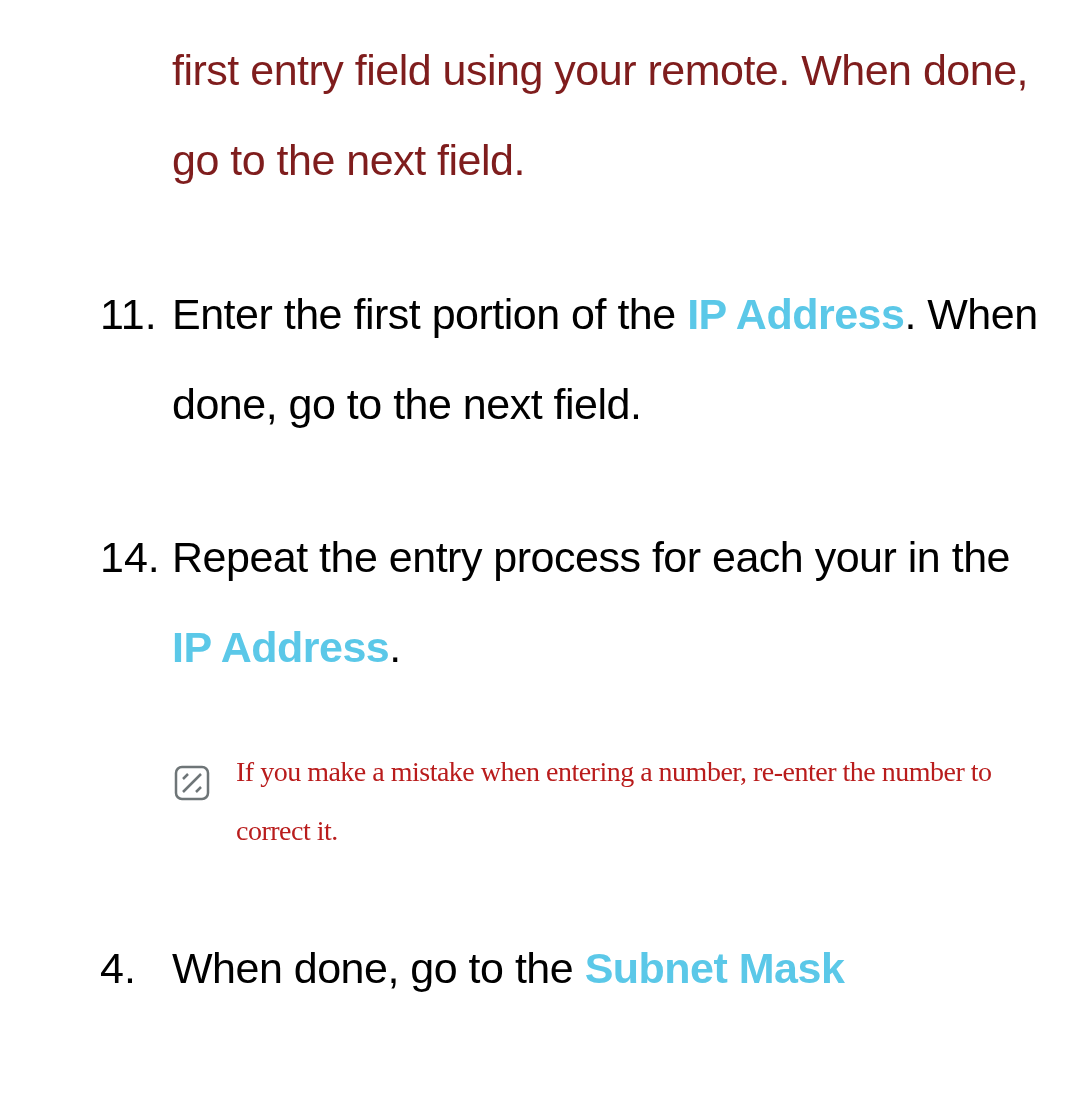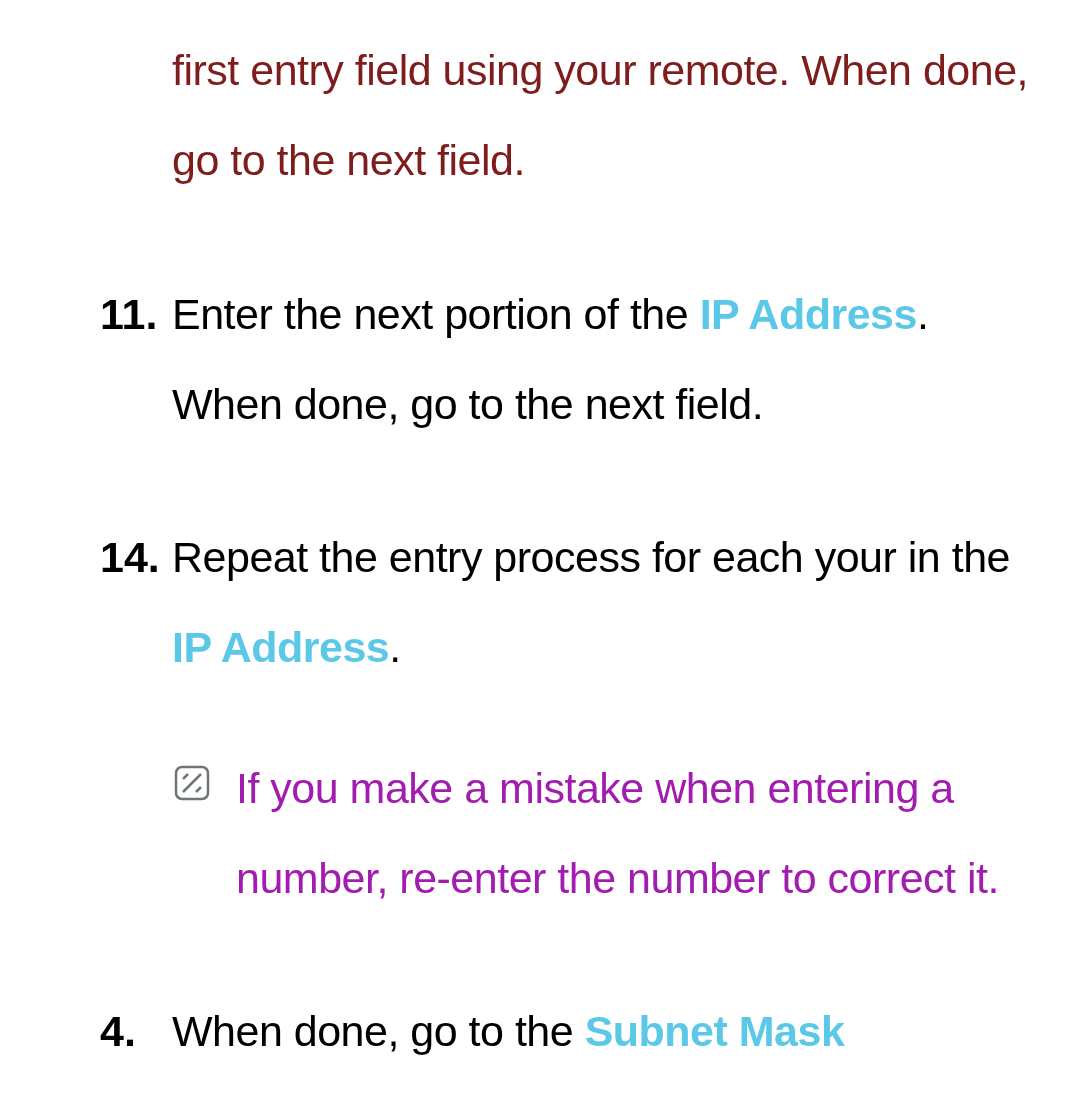--- a/index.html
+++ b/index.html
@@ -15,21 +15,21 @@
       padding: 25px 40px 25px 100px;
       overflow: hidden;
     }
     .step {
       display: flex;
       margin-bottom: 50px;
       align-items: baseline;
     }
     .step-number {
       font-size: 43px;
-      font-weight: bold;
+      font-weight: normal;
       color: #000;
       min-width: 72px;
       text-align: left;
       flex-shrink: 0;
       margin-top: 34px;
     }
     .step-content {
       font-size: 43px;
       color: #000;
       line-height: 2.1;
@@ -58,36 +58,37 @@
     .note-icon {
       min-width: 64px;
       flex-shrink: 0;
       padding-top: 20px;
     }
     .note-icon svg {
       width: 40px;
       height: 40px;
     }
     .note-text {
-      font-size: 43px;
-      color: #a21caf;
+      font-size: 28px;
+      color: #b91c1c;
       line-height: 2.1;
       letter-spacing: -0.5px;
+      font-family: Liberation Serif, serif;
     }
   </style>
 </head>
 <body>
 
 <div class="step0-wrapper">
   <div class="step0">first entry field using your remote. When done, go to the next field.</div>
 </div>
 
 <div class="step">
   <div class="step-number">11.</div>
-  <div class="step-content"><span>Enter the next portion of the </span><span class="highlight">IP Address</span><span>. When done, go to the next field.</span></div>
+  <div class="step-content"><span>Enter the first portion of the </span><span class="highlight">IP Address</span><span>. When done, go to the next field.</span></div>
 </div>
 
 <div class="step">
   <div class="step-number">14.</div>
   <div class="step-content"><span>Repeat the entry process for each your in the </span><span class="highlight">IP Address</span><span>.</span></div>
 </div>
 
 <div class="note-wrapper">
   <div class="note-icon">
     <svg viewBox="0 0 40 40" fill="none" stroke="#6e7577" stroke-width="2.5">

